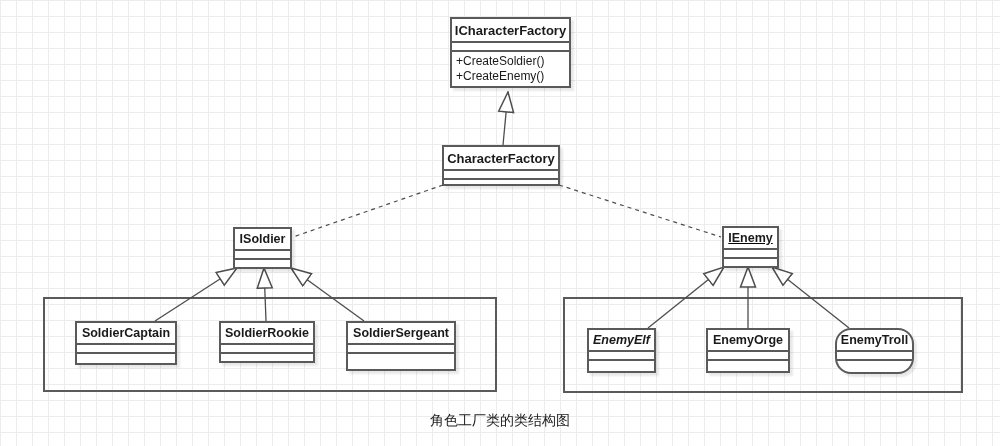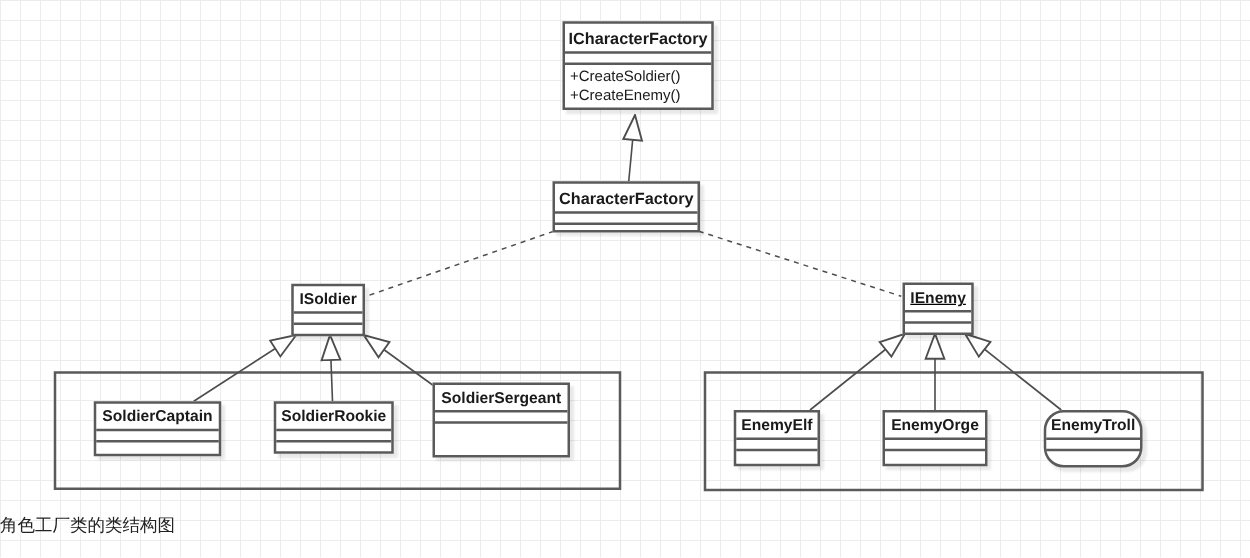--- a/index.html
+++ b/index.html
@@ -24,21 +24,21 @@
   .uml-title {
     flex:none; height:20px; display:flex; align-items:center; justify-content:center;
     font-weight:bold; font-size:12.5px; color:#1a1a1a; white-space:nowrap;
   }
   .tall .uml-title { height:22px; font-size:13px; }
   .uml-attr { flex:none; height:7px; border-top:2px solid #5a5a5a; }
   .uml-meth { flex:1; border-top:2px solid #5a5a5a; padding-top:2px; }
   .uml-meth .m { font-size:12px; line-height:15px; padding-left:4px; color:#1a1a1a; white-space:nowrap; }
   .caption {
     position:absolute; left:0; top:412; width:1000px; top:412px;
-    font-size:14px; color:#222; z-index:3;
+    text-align:center; font-size:14px; color:#222; z-index:3;
   }
 </style>
 </head>
 <body>
 
 <div class="canvas">
 
   <div class="group-frame" style="left:43px; top:297px; width:454px; height:95px;"></div>
   <div class="group-frame" style="left:563px; top:297px; width:400px; height:96px;"></div>
 
@@ -93,27 +93,27 @@
     <div class="uml-attr"></div>
     <div class="uml-meth"></div>
   </div>
 
   <div class="uml-class" style="left:219px; top:321px; width:96px; height:42px;">
     <div class="uml-title">SoldierRookie</div>
     <div class="uml-attr"></div>
     <div class="uml-meth"></div>
   </div>
 
-  <div class="uml-class" style="left:346px; top:306px; width:110px; height:60px;">
+  <div class="uml-class" style="left:346px; top:321px; width:110px; height:50px;">
     <div class="uml-title">SoldierSergeant</div>
     <div class="uml-attr"></div>
     <div class="uml-meth"></div>
   </div>
 
-  <div class="uml-class" style="left:587px; top:328px; width:69px; height:45px;">
+  <div class="uml-class" style="left:587px; top:328px; width:69px; height:45px;font-style:italic;">
     <div class="uml-title">EnemyElf</div>
     <div class="uml-attr"></div>
     <div class="uml-meth"></div>
   </div>
 
   <div class="uml-class" style="left:706px; top:328px; width:84px; height:45px;">
     <div class="uml-title">EnemyOrge</div>
     <div class="uml-attr"></div>
     <div class="uml-meth"></div>
   </div>

